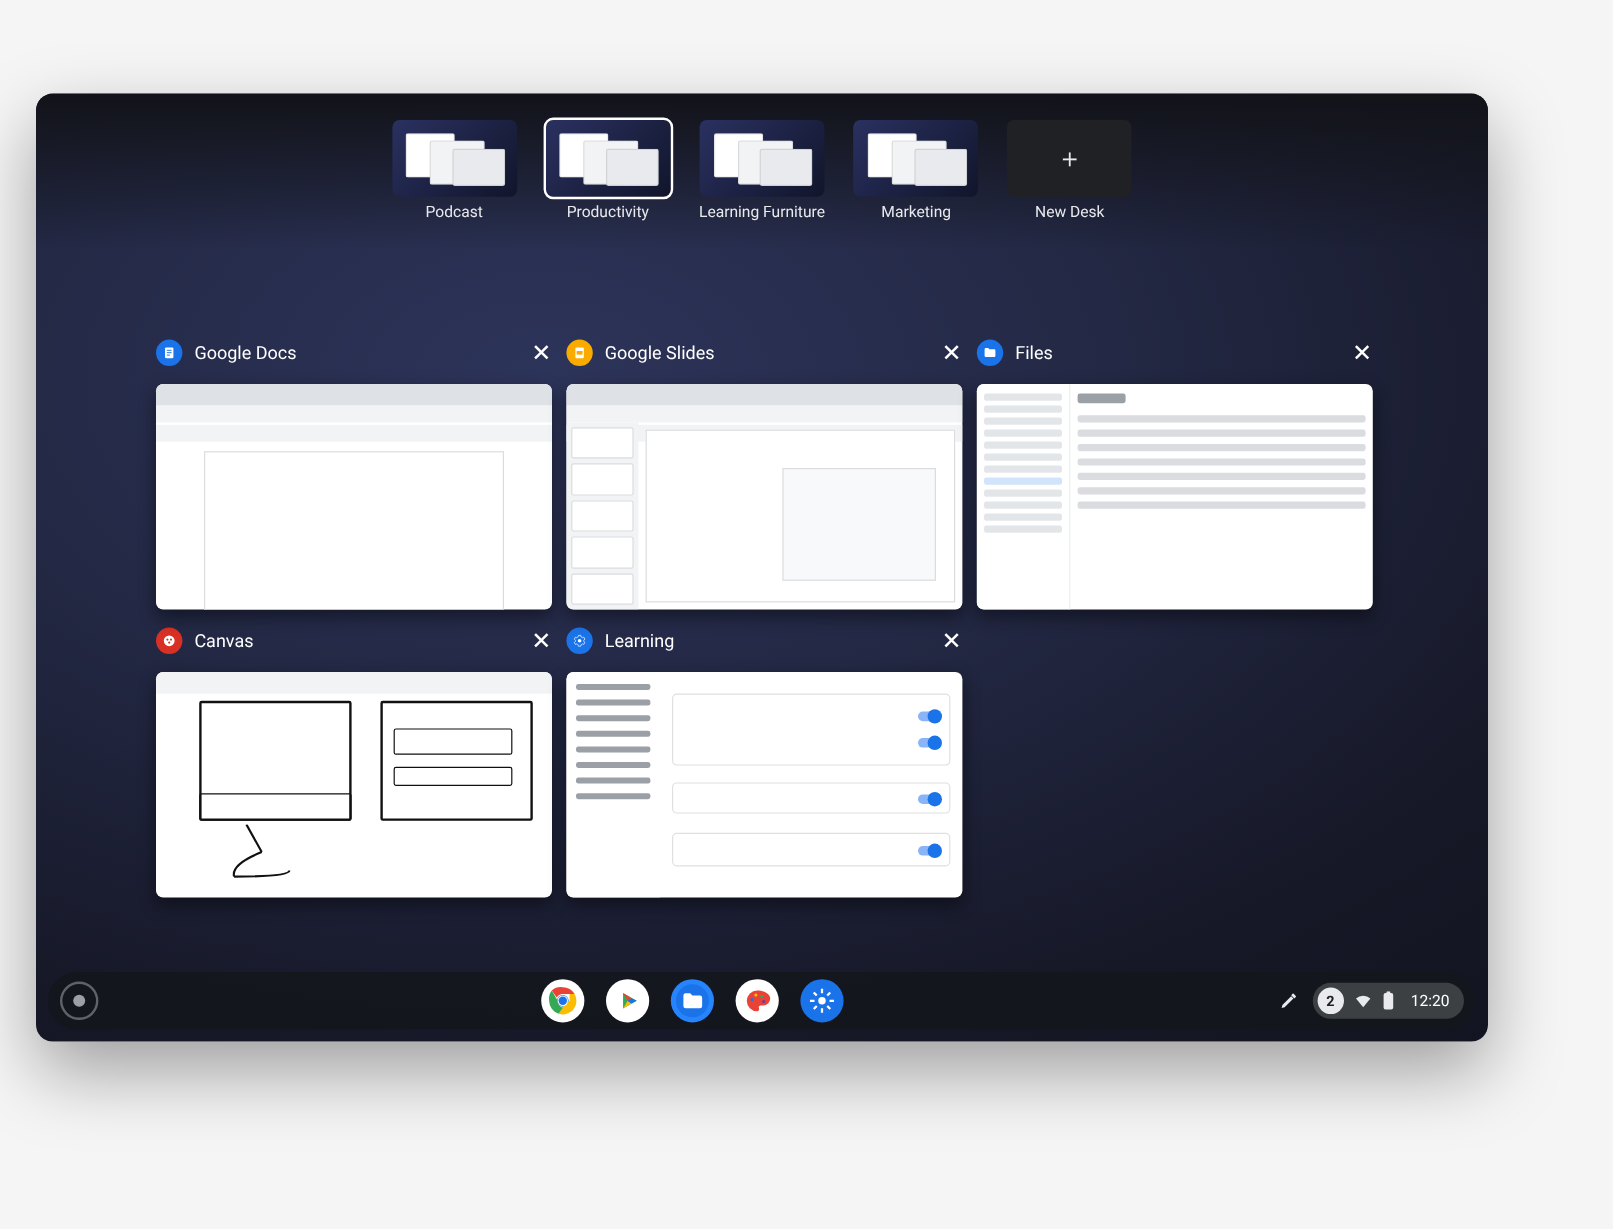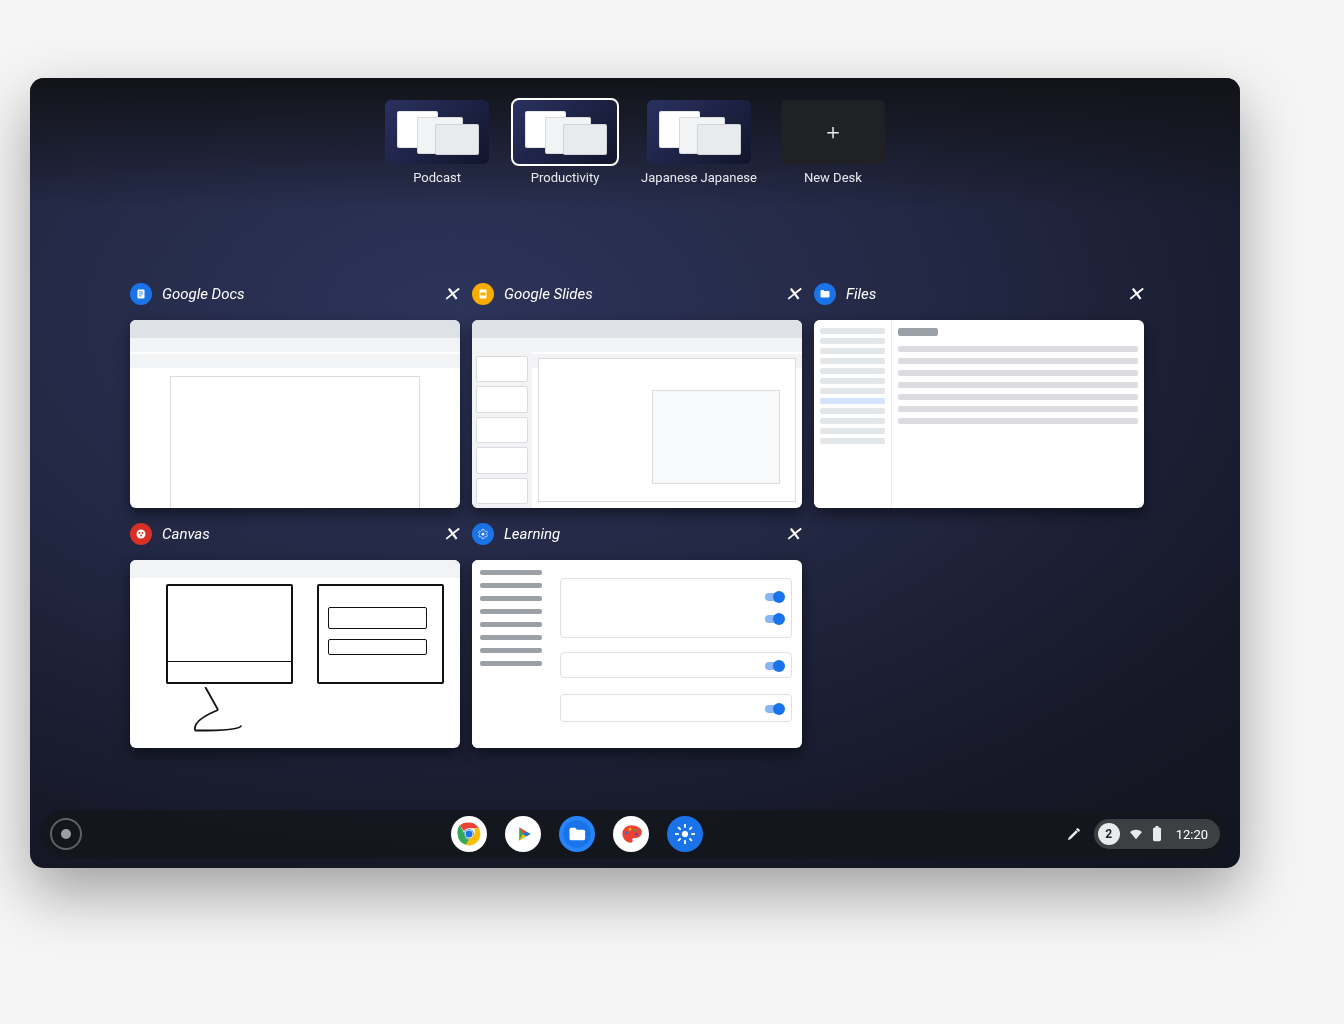--- a/index.html
+++ b/index.html
@@ -47,21 +47,20 @@
 .plus-glyph { font-size: 22px; color:#e8eaed; }
 
 
 .overview {
   padding: 70px 74px 0 100px;
   display: grid;
   grid-template-columns: repeat(3, 330px);
   grid-auto-rows: 32px 188px;            
   column-gap: 12px;
   row-gap: 10px;
-  font-style: italic;
 }
 .win-header {
   display: flex; align-items: center; gap: 10px;
   font-size: 15px; font-weight: 400; color:#fff;
 }
 .win-header .spacer { flex: 1; }
 .close-x { width: 18px; height: 18px; display:flex;align-items:center;justify-content:center;
            color:#fff; font-size: 20px; cursor:pointer; }
 .app-icon {
   width: 22px; height: 22px; border-radius: 50%; display:flex;align-items:center;justify-content:center;
@@ -156,21 +155,31 @@
       <span>Productivity</span>
     </div>
     <div class="desk">
       <div class="thumb">
           <div class="winstack">
             <div class="ws ws1"></div>
             <div class="ws ws2"></div>
             <div class="ws ws3"></div>
           </div>
         </div>
-      <span>Japanese Japanese</span>
+      <span>Learning Furniture</span>
+    </div>
+    <div class="desk">
+      <div class="thumb">
+          <div class="winstack">
+            <div class="ws ws1"></div>
+            <div class="ws ws2"></div>
+            <div class="ws ws3"></div>
+          </div>
+        </div>
+      <span>Marketing</span>
     </div>
     <div class="desk new">
       <div class="thumb">
           <span class="plus-glyph">＋</span>
         </div>
       <span>New Desk</span>
     </div>
   </div>
 
   <div class="overview">

